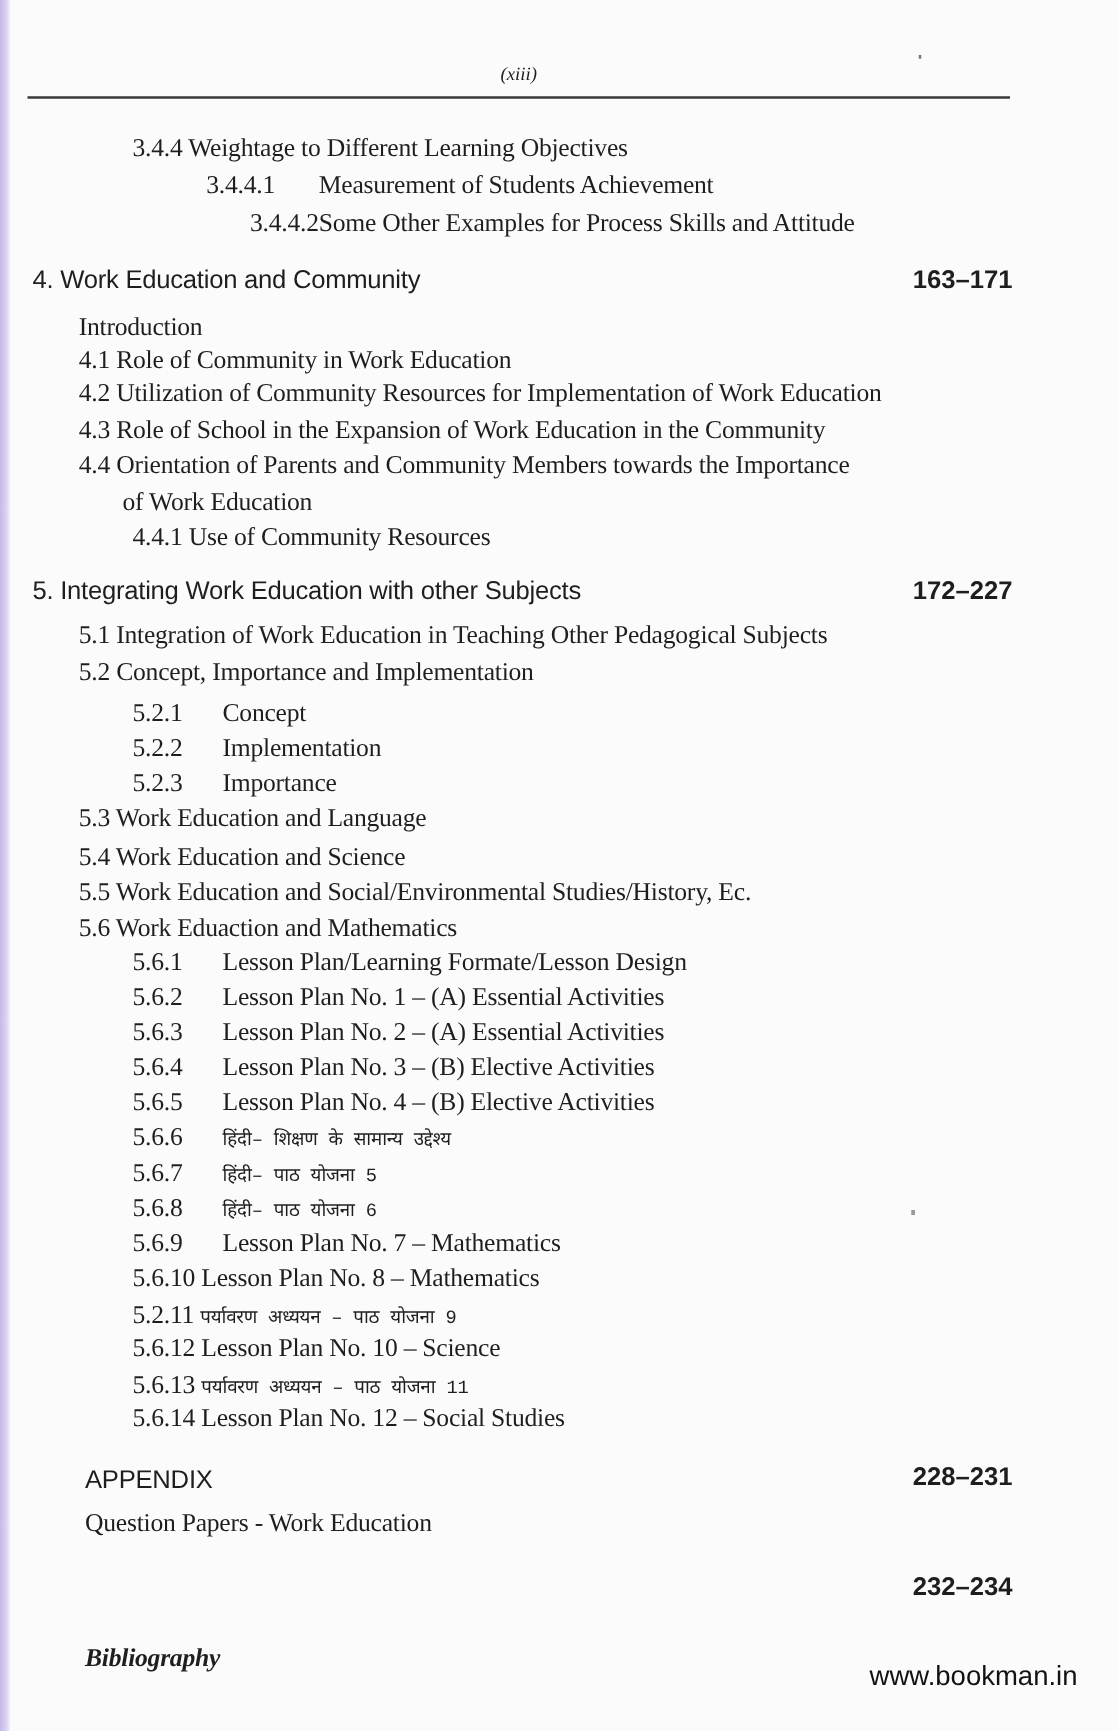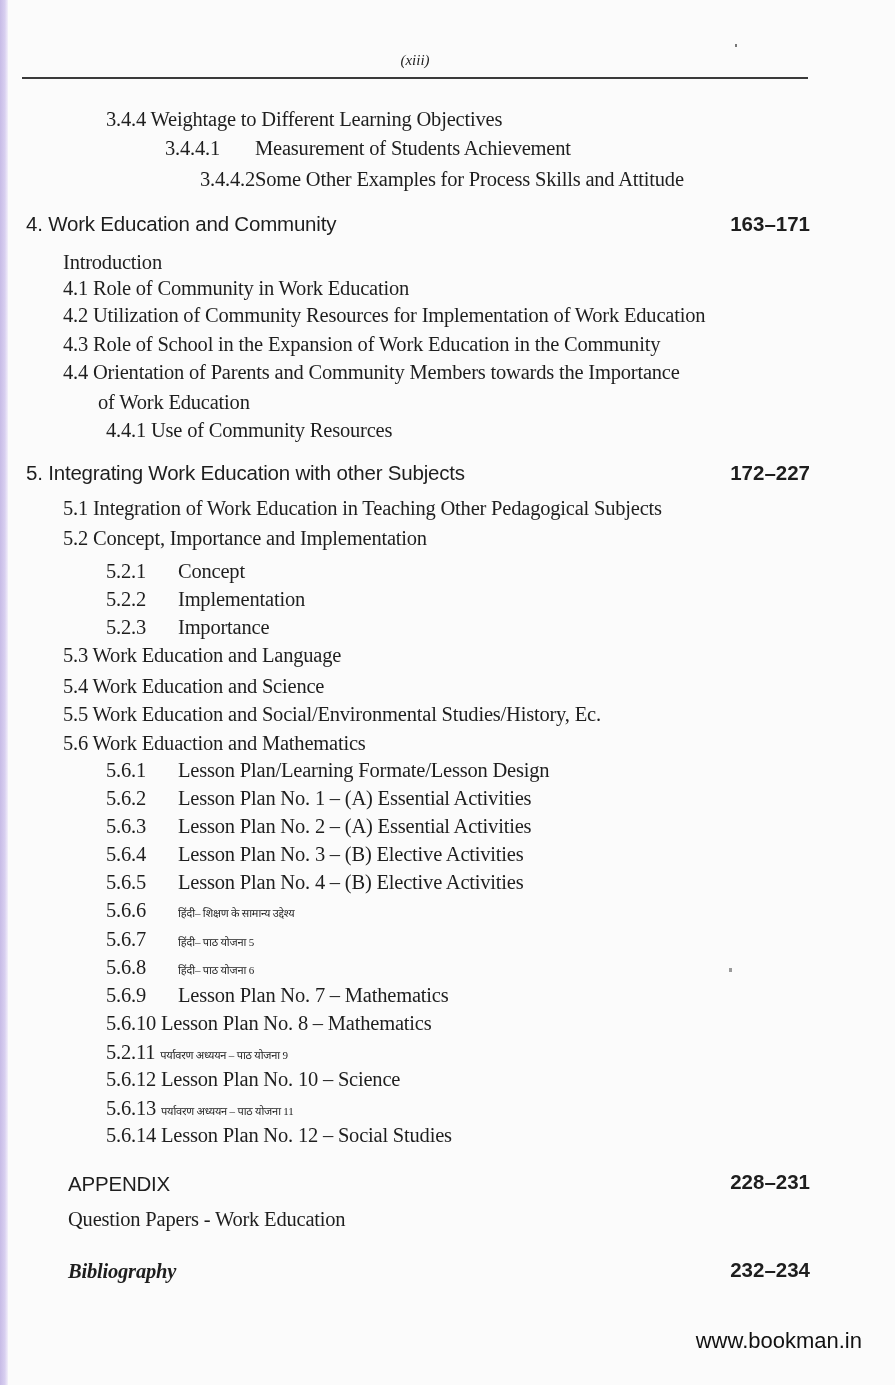--- a/index.html
+++ b/index.html
@@ -30,21 +30,21 @@
     position: absolute; white-space: nowrap;
     font-family: "Liberation Sans", "DejaVu Sans", sans-serif;
     font-weight: normal; font-size: 20.5px; letter-spacing: -0.2px;
   }
   .pages {
     position: absolute; white-space: nowrap;
     font-family: "Liberation Sans", "DejaVu Sans", sans-serif;
     font-weight: bold; font-size: 20.5px; right: 85px; text-align: right;
   }
   .italic-b { font-style: italic; font-weight: bold; }
-  .deva { font-family: Liberation Serif, serif; font-size: 11px; }
+  .deva { font-family: Liberation Mono, monospace; font-size: 15px; }
   .site {
     position: absolute; right: 33px; top: 1328px;
     font-family: "Liberation Sans", "DejaVu Sans", sans-serif;
     font-size: 22px; color: #111;
   }
   .speck { position: absolute; width: 2px; height: 3px; background: #777; }
 </style>
 </head>
 <body>
 
@@ -186,16 +186,16 @@
   <span>5.6.14</span>
   <span>Lesson Plan No. 12 – Social Studies</span>
 </div>
 
 <div class="chapter" style="left:68px;top:1172px;">APPENDIX</div>
 <div class="pages" style="top:1170px;">228–231</div>
 <div class="line" style="left:68px;top:1208px;">
   <span>Question Papers - Work Education</span>
 </div>
 
-<div class="line italic-b" style="left:68px;top:1260px;">Bibliography</div>
+<div class="line italic-b" style="left:68px;top:1316px;">Bibliography</div>
 <div class="pages" style="top:1258px;">232–234</div>
 
 <div class="site">www.bookman.in</div>
 
 </body></html>

